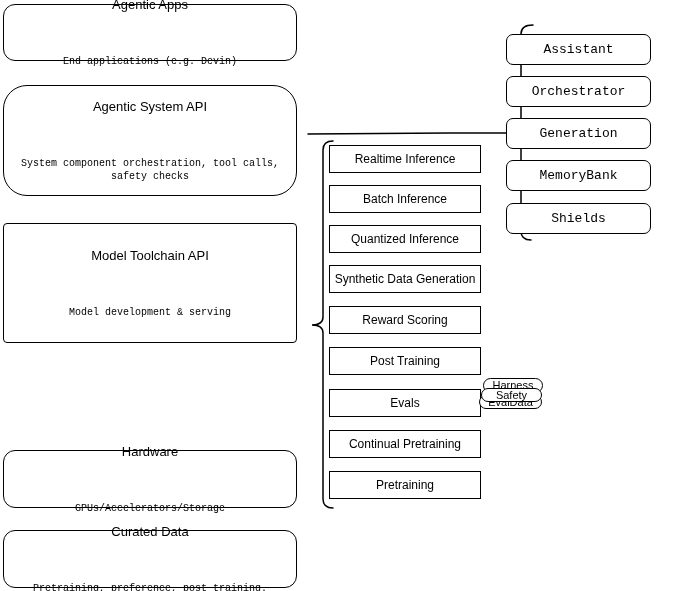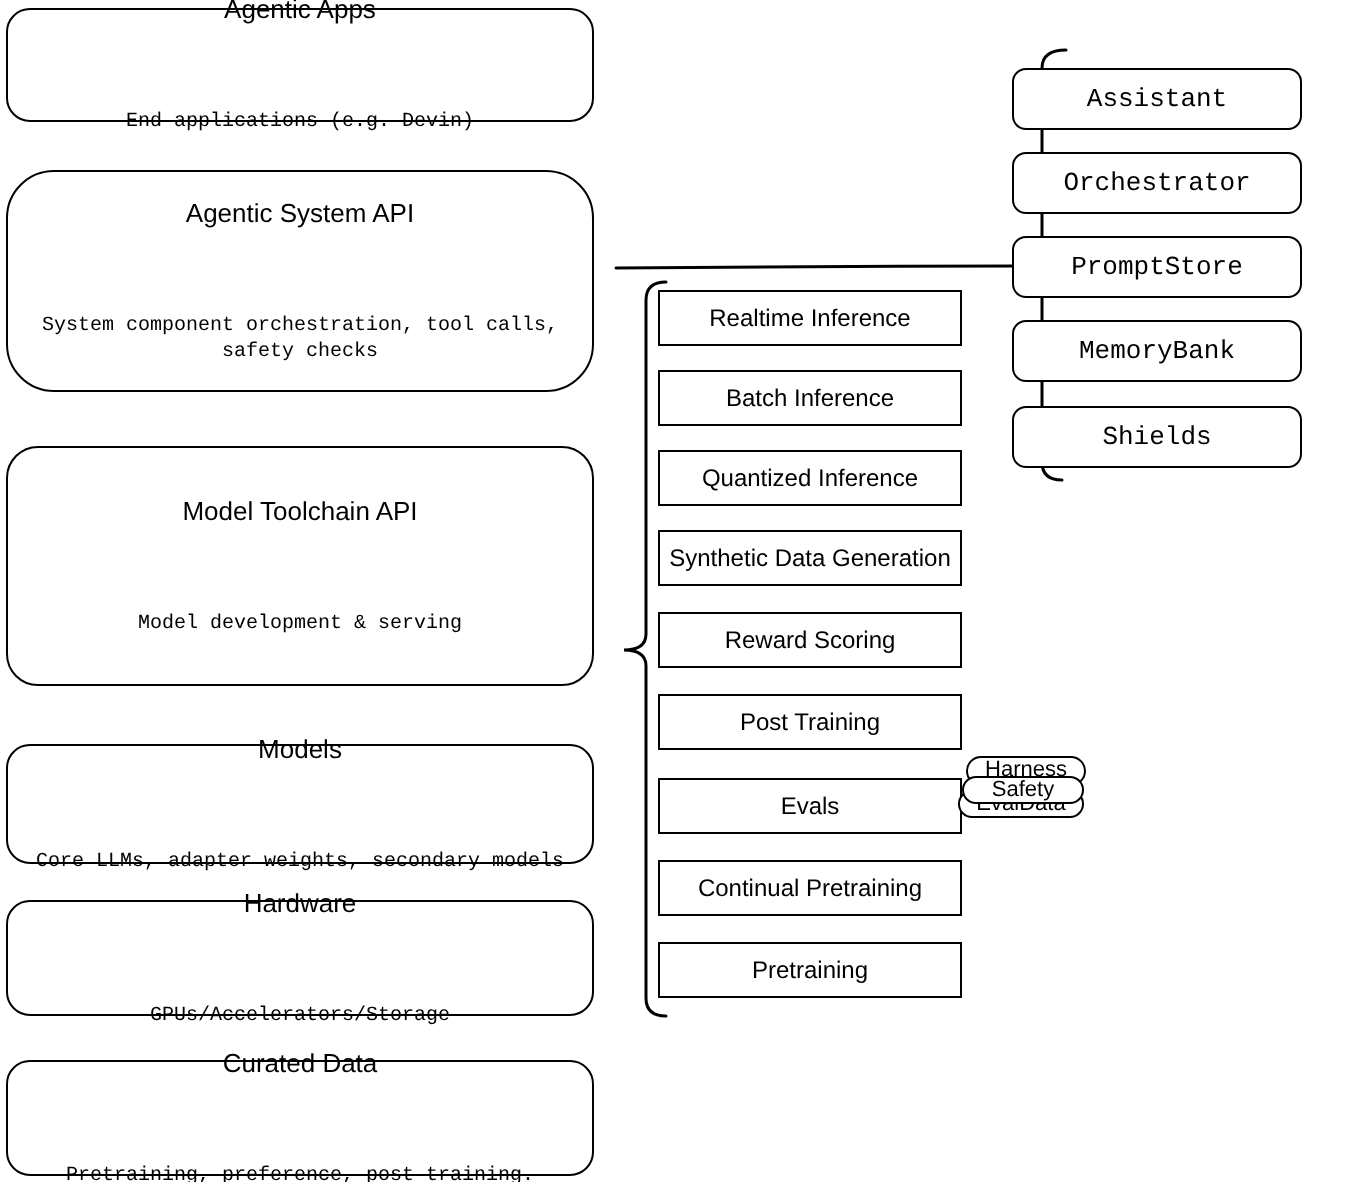--- a/index.html
+++ b/index.html
@@ -91,29 +91,25 @@
   <div class="node bigbox" style="top:4px;height:57px;border-radius:12px">
     <span class="label title">Agentic Apps</span>
     <span class="label subtitle">End applications (e.g. Devin)</span>
   </div>
 
   <div class="node bigbox" style="top:85px;height:111px;border-radius:24px">
     <span class="label title">Agentic System API</span>
     <span class="label subtitle">System component orchestration, tool calls, safety checks</span>
   </div>
 
-  <div class="node bigbox" style="top:223px;height:120px;border-radius:16px">
+  <div class="node bigbox" style="top:223px;height:120px;border-radius:4px">
     <span class="label title">Model Toolchain API</span>
     <span class="label subtitle">Model development &amp; serving</span>
   </div>
 
-  <div class="node bigbox" style="top:372px;height:60px;border-radius:12px">
-    <span class="label title">Models</span>
-    <span class="label subtitle">Core LLMs, adapter weights, secondary models</span>
-  </div>
 
   <div class="node bigbox" style="top:450px;height:58px;border-radius:12px">
     <span class="label title">Hardware</span>
     <span class="label subtitle">GPUs/Accelerators/Storage</span>
   </div>
 
   <div class="node bigbox" style="top:530px;height:58px;border-radius:12px">
     <span class="label title">Curated Data</span>
     <span class="label subtitle">Pretraining, preference, post training.</span>
   </div>
@@ -156,21 +152,21 @@
     <span class="label">Safety</span>
   </div>
 
   <div class="node rightbox" style="top:34px">
     <span class="label">Assistant</span>
   </div>
   <div class="node rightbox" style="top:76px">
     <span class="label">Orchestrator</span>
   </div>
   <div class="node rightbox" style="top:118px">
-    <span class="label">PromptStore</span>
+    <span class="label">Generation</span>
   </div>
   <div class="node rightbox" style="top:160px">
     <span class="label">MemoryBank</span>
   </div>
   <div class="node rightbox" style="top:203px">
     <span class="label">Shields</span>
   </div>
 
 </div>
 

